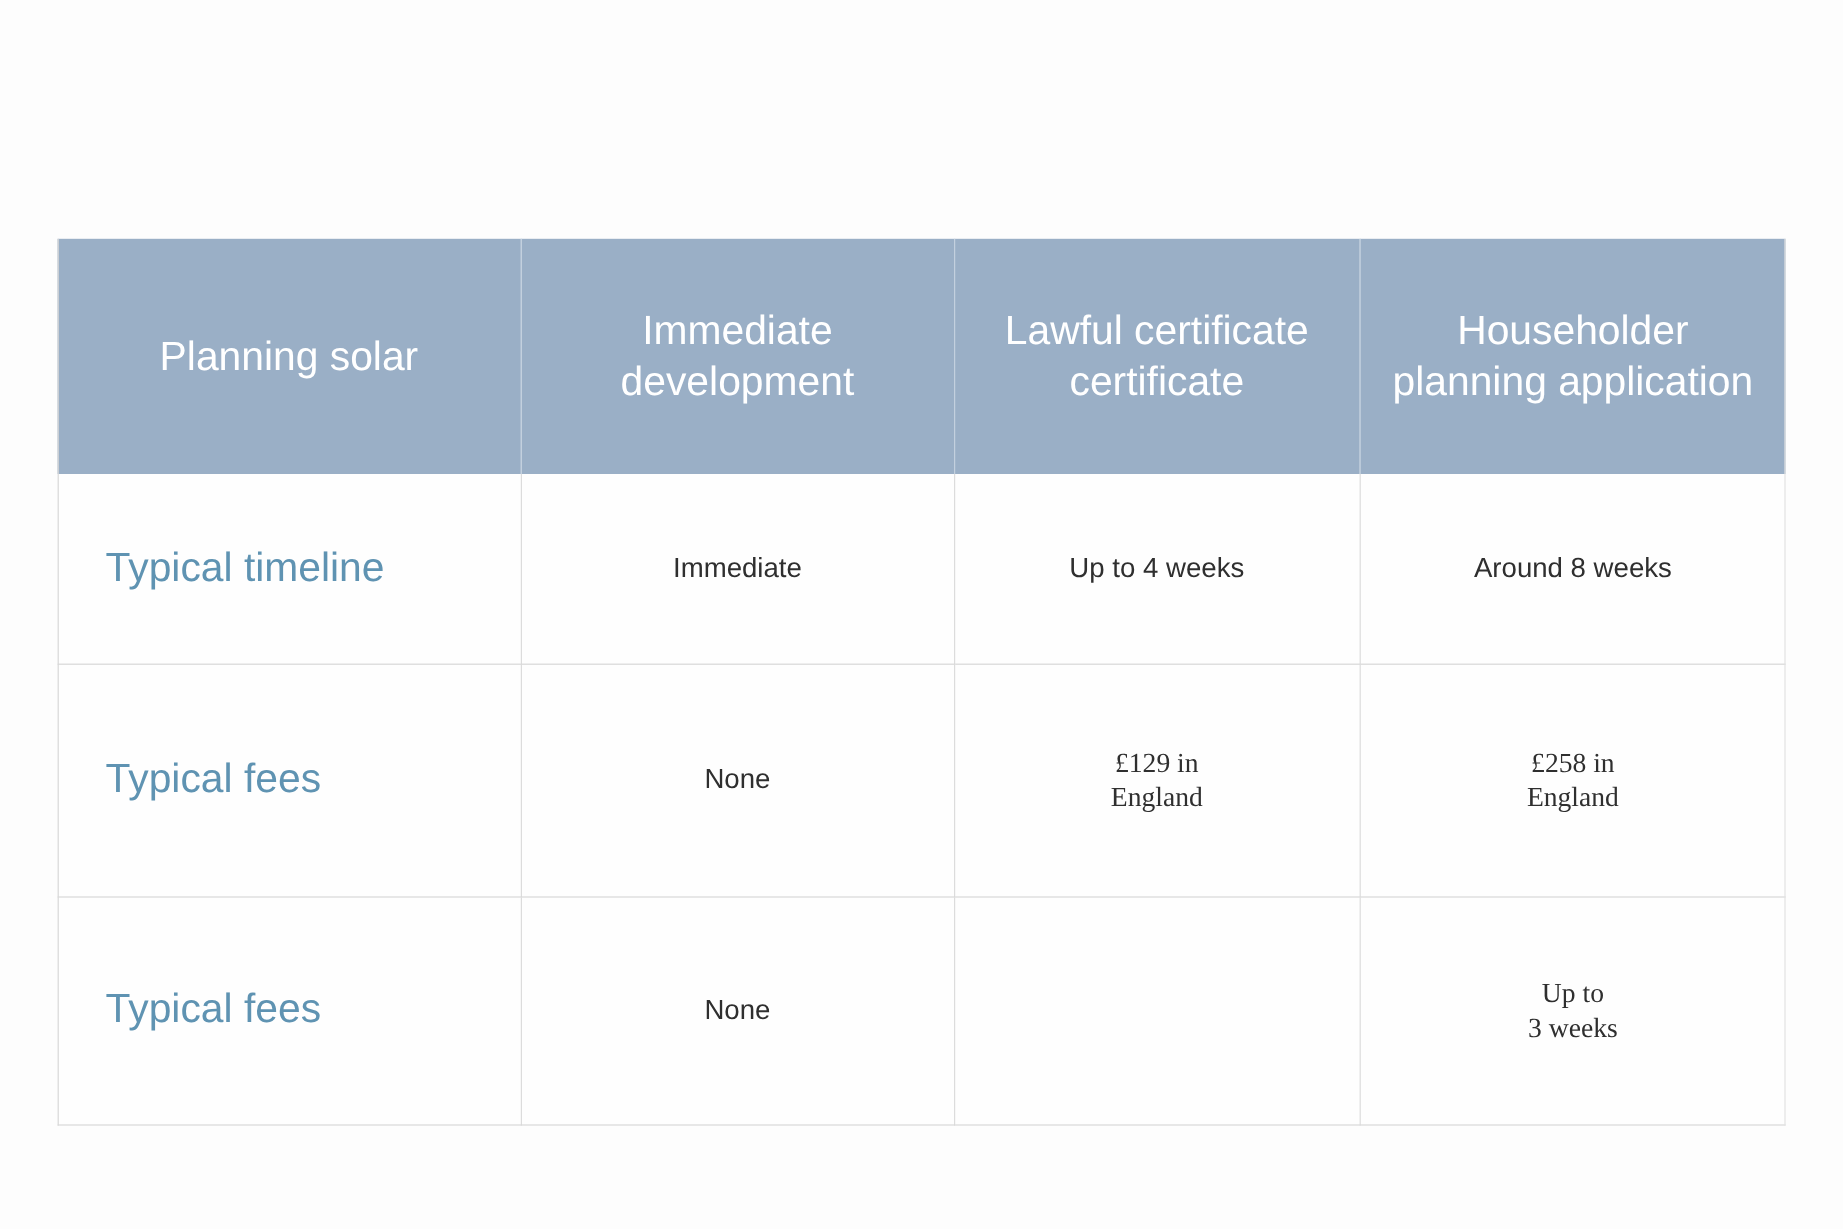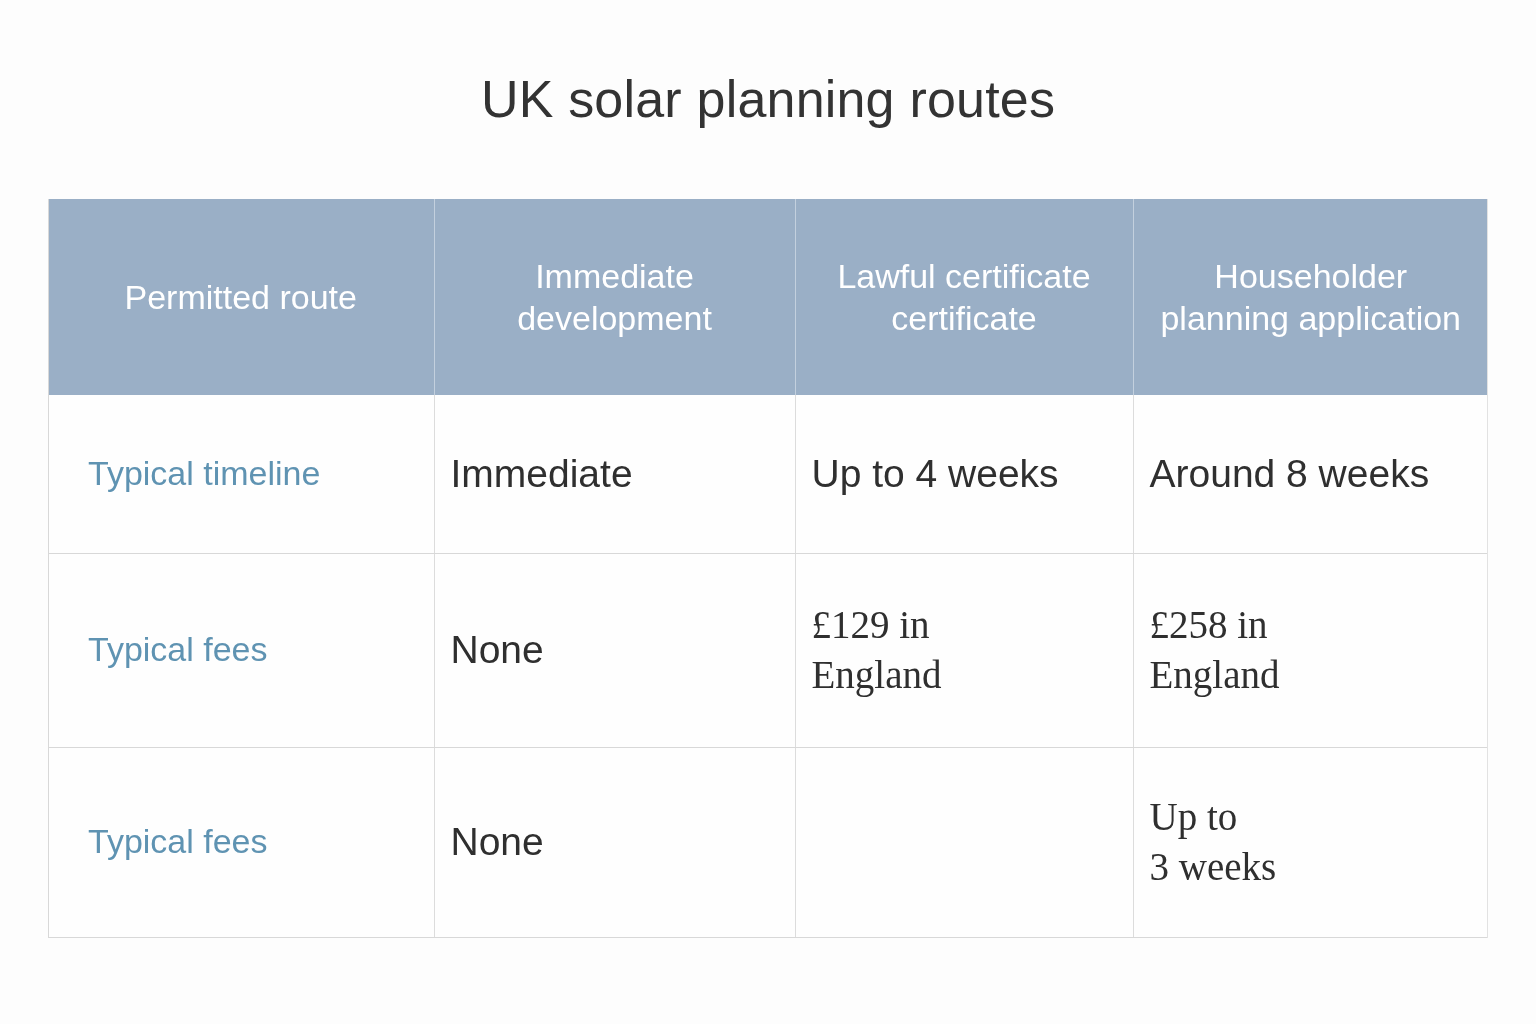--- a/index.html
+++ b/index.html
@@ -65,25 +65,25 @@
     vertical-align: middle;
     text-align: center;
     border-right: 1px solid #c3d0de;
     box-sizing: border-box;
   }
   thead th:last-child { border-right: none; margin-left: 19px; }
 
   tbody td {
     border-right: 1px solid #dcdcdc;
     border-bottom: 1px solid #d8d8d8;
-    font-size: 39px;
+    font-size: 23px;
     font-weight: 400;
     color: #2f2f2f;
     line-height: 1.28;
-    text-align: left;
+    text-align: center;
     vertical-align: middle;
     padding: 12px 16px;
     box-sizing: border-box;
     background: #fefefe;
   }
   tbody td:last-child { border-right: none; margin-top: 24px; }
 
   tbody tr.r1 td { height: 158px; }
   tbody tr.r2 td { height: 194px; }
   tbody tr.r3 td { height: 190px; }
@@ -108,33 +108,32 @@
     box-sizing: border-box;
   }
 
   .cell-line { display: block; font-family: Liberation Serif, serif; }
 </style>
 </head>
 <body>
 
 <div class="page">
 
-  <div class="page-title">UK solar planning routes</div>
 
   <div class="table-wrap">
     <table class="routes">
       <colgroup>
         <col class="c1">
           <col class="c2">
           <col class="c3">
           <col class="c4">
       </colgroup>
       <thead>
         <tr>
-          <th>Permitted route</th>
+          <th>Planning solar</th>
           <th>Immediate development</th>
           <th>Lawful certificate certificate</th>
           <th>Householder planning application</th>
         </tr>
       </thead>
       <tbody>
 
         <tr class="r1">
           <td class="rowlabel">Typical timeline</td>
           <td>Immediate</td>

